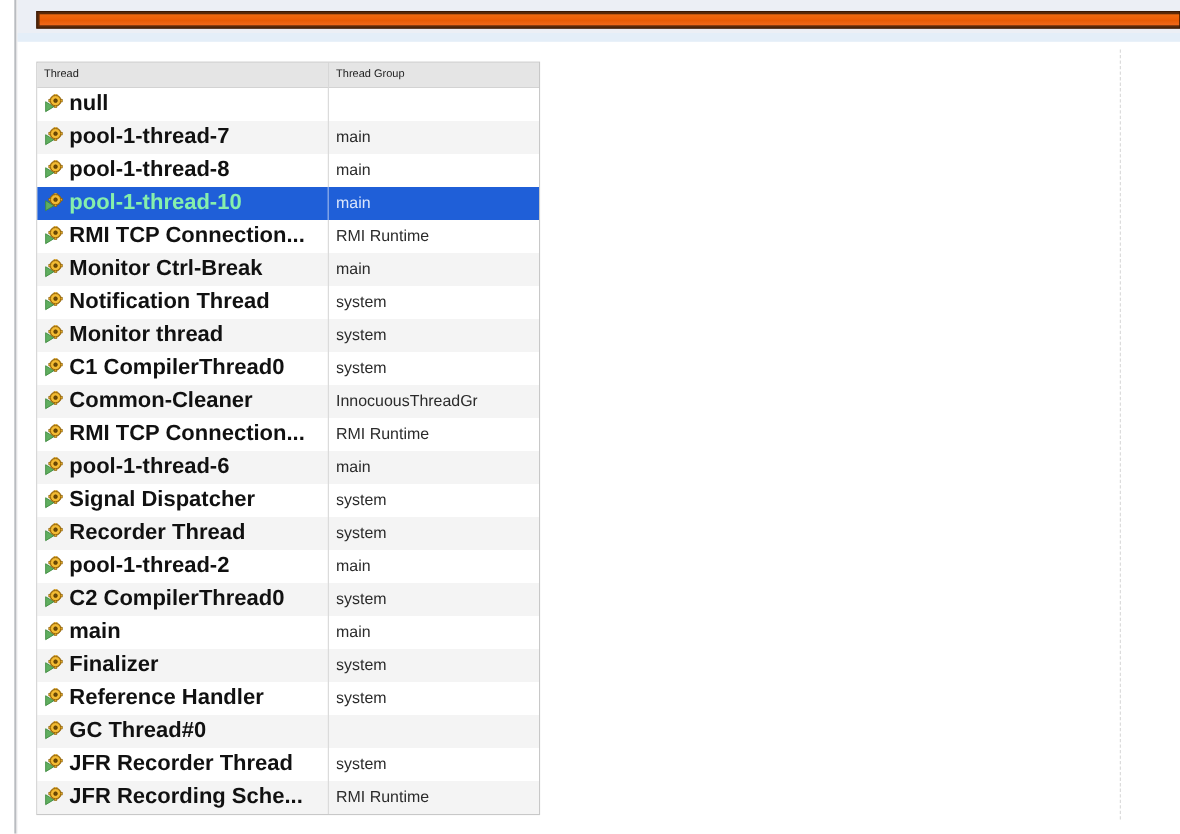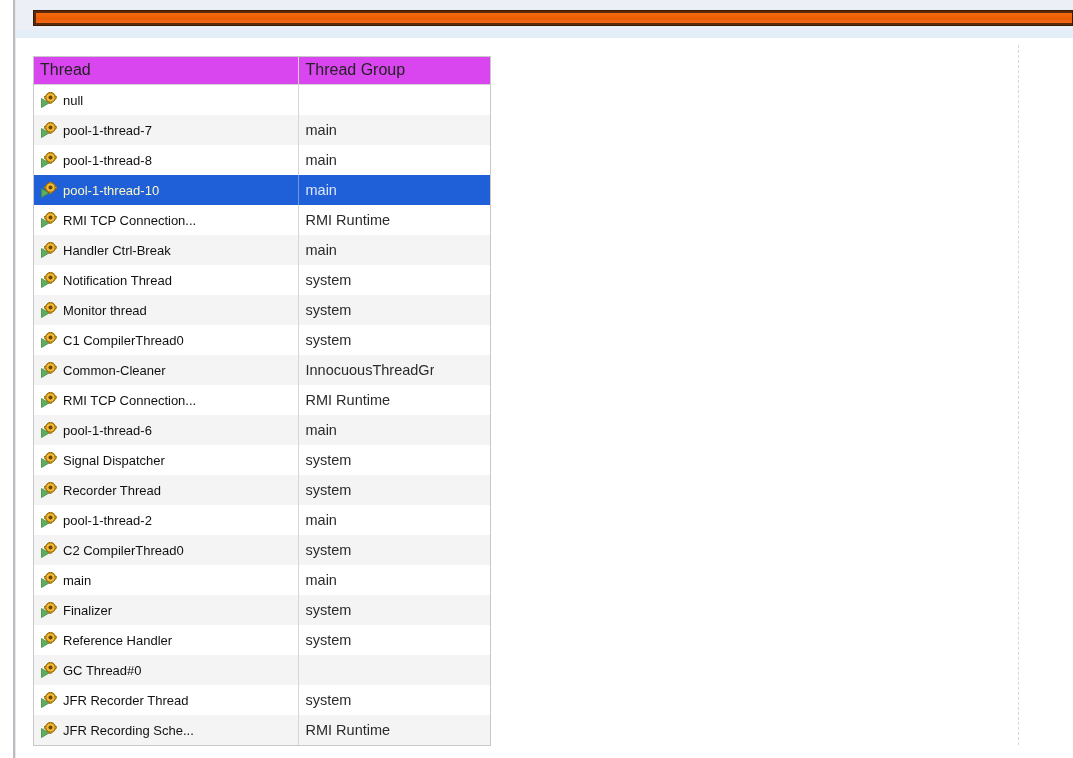--- a/index.html
+++ b/index.html
@@ -105,56 +105,56 @@
     width: 100%;
     font-size: 14.5px;
   }
   table.tbl col.c-thread { width: 264px; }
   table.tbl col.c-group  { width: 192px; }
 
   thead th {
     text-align: left;
     font-weight: normal;
     color: #222222;
-    font-size: 16px;
+    font-size: 10px;
     padding: 4px 0 5px 6px;
-    background: #d946ef;
+    background: #e5e5e5;
     border-bottom: 1px solid #d3d3d3;
     white-space: nowrap;
     overflow: hidden;
     height: 22px;
     box-sizing: border-box;
   }
   thead th.col-group { border-left: 1px solid #d3d3d3; padding-left: 7px; }
 
   tbody tr { height: 30px; }
   tbody td {
     padding: 0;
     height: 30px;
     white-space: nowrap;
     overflow: hidden;
     vertical-align: middle;
   }
   tbody td.td-thread {
     padding-left: 6px;
-    font-weight: normal;
+    font-weight: bold;
     color: #111111;
-    font-size: 13px;
+    font-size: 20px;
   }
   tbody td.td-group {
     border-left: 1px solid #d7d7d7;
     padding-left: 7px;
     color: #2b2b2b;
     font-size: 14.5px;
   }
   tbody tr.odd td { background: #ffffff; }
   tbody tr.even td { background: #f4f4f4; margin-top: 12px; }
   tbody tr.selected td {
     background: #1f5fd8;
-    color: #fef9c3;
+    color: #86efac;
   }
   tbody tr.selected td.td-group {
     border-left-color: #6f97e4;
     color: #dbe6fb;
   }
 
   .cellwrap {
     display: flex;
     align-items: center;
     gap: 5px;
@@ -379,21 +379,21 @@
                 <rect x="-1.1" y="3.8" width="2.2" height="2.3"></rect>
                 <rect x="-6.1" y="-1.1" width="2.3" height="2.2"></rect>
                 <rect x="3.8" y="-1.1" width="2.3" height="2.2"></rect>
                 <rect x="-5.0" y="-5.0" width="2.2" height="2.2" transform="rotate(45)"></rect>
               </g>
               <circle cx="0" cy="0" r="4.6" fill="#f3bb33" stroke="#8a5d06" stroke-width="0.7"></circle>
               <circle cx="0" cy="0" r="1.7" fill="#6d4a05" stroke="#4a3103" stroke-width="0.5"></circle>
             </g>
           </svg>
         </span>
-        <span class="thread-label">Handler Ctrl-Break</span>
+        <span class="thread-label">Monitor Ctrl-Break</span>
       </span>
     </td>
     <td class="td-group">
       <span class="cellwrap">
         <span class="thread-label">main</span>
       </span>
     </td>
   </tr>
 
   <tr class="odd">

